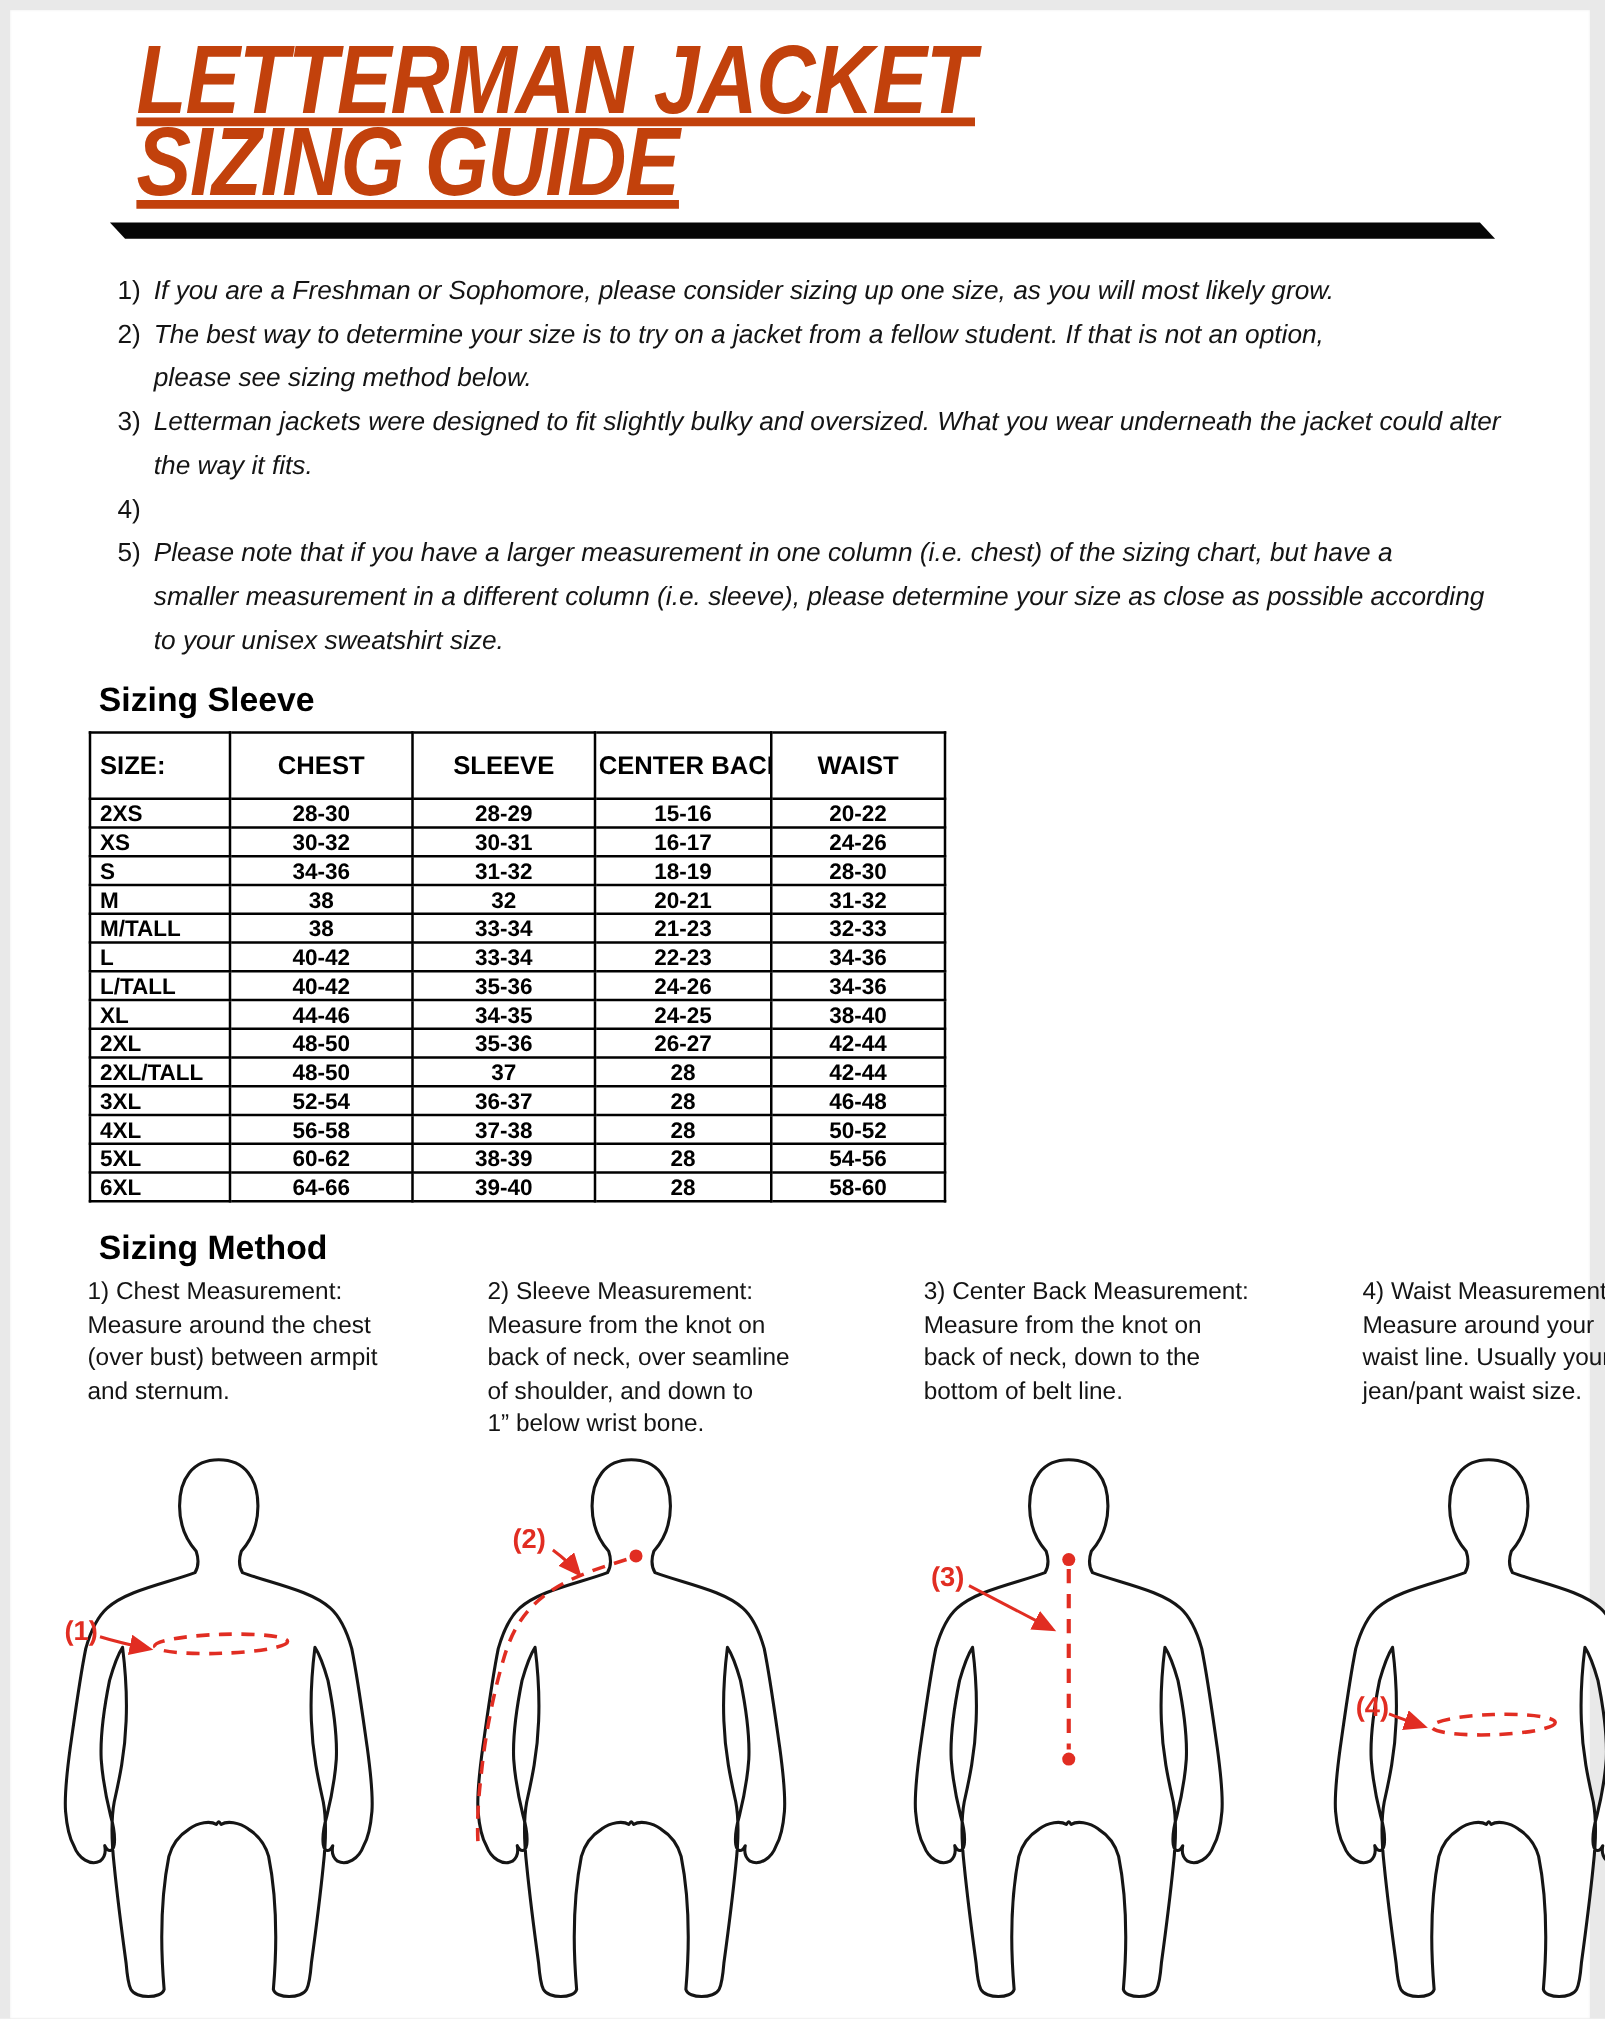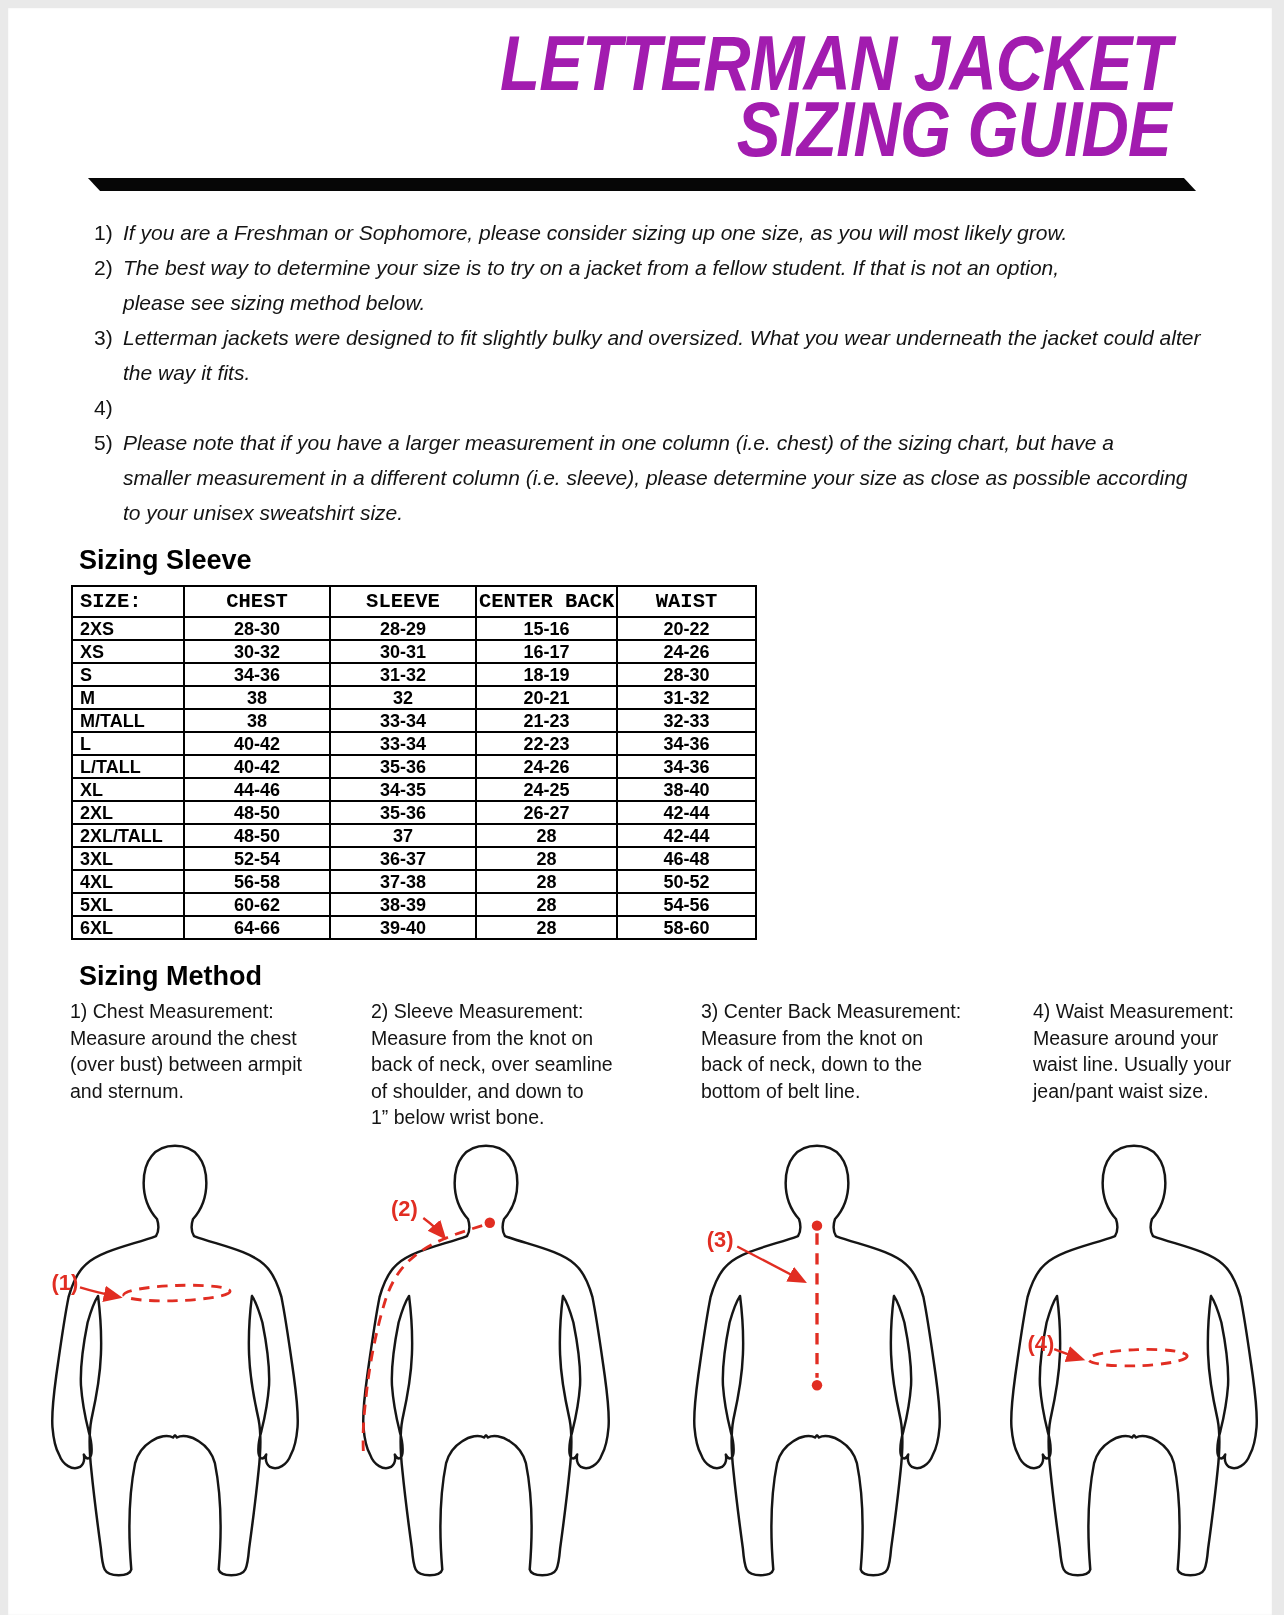--- a/index.html
+++ b/index.html
@@ -8,21 +8,21 @@
     background:#e9e9e9;
     font-family:"Liberation Sans", sans-serif;
     color:#111;
   }
   .page {
     position:absolute; top:8px; left:8px; right:12px; bottom:0;
     background:#ffffff;
     box-shadow: inset 0 0 2px rgba(0,0,0,.08);
   }
   
-  .title { margin-top:22px; text-align:right; color:#a21caf; }
+  .title { margin-top:22px; text-align:left; color:#c2410c;text-decoration:underline; }
   .title-line {
     display:block;
     font-size:78px; font-weight:bold; font-style:italic;
     line-height:66px; letter-spacing:-1px;
     transform:scaleX(0.84); transform-origin:50% 50%;
     white-space:nowrap;
   }
   .divider {
     width:1096px; height:13px; background:#060606;
     margin:16px 0 0 86px;
@@ -41,33 +41,34 @@
   .section-heading.method { margin-top:21px; margin-bottom:6px; }
   
   table.size-table {
     margin-left:63px; border-collapse:collapse; table-layout:fixed;
     width:684px; color:#000;
   }
   table.size-table th, table.size-table td {
     border:2px solid #000; font-weight:bold; overflow:hidden; white-space:nowrap;
   }
   table.size-table th {
-    font-size:20.5px; height:27px; padding:1px 2px; text-align:center;font-family:Liberation Mono, monospace;
+    font-size:20.5px; height:27px; padding:12px 2px; text-align:center;
   }
   table.size-table td {
     font-size:18px; height:21px; line-height:1; padding:0 4px; text-align:center;
   }
   table.size-table th:first-child, table.size-table td:first-child {
     text-align:left; padding-left:7px;
   }
   
   .methods {
     margin-left:62px;
     display:grid;
     grid-template-columns:301px 330px 332px 255px;
+    gap:19px;
   }
   .method-text {
     font-size:19.5px; line-height:26.5px; white-space:pre-line;
     height:142px; color:#141414;
   }
   .fig-svg { display:block; }
   .fig-1 svg { margin-left:-28px; }
   .fig-2 svg { margin-left:-18px; }
   .fig-3 svg { margin-left:-17px; }
   .fig-4 svg { margin-left:-32px; }

